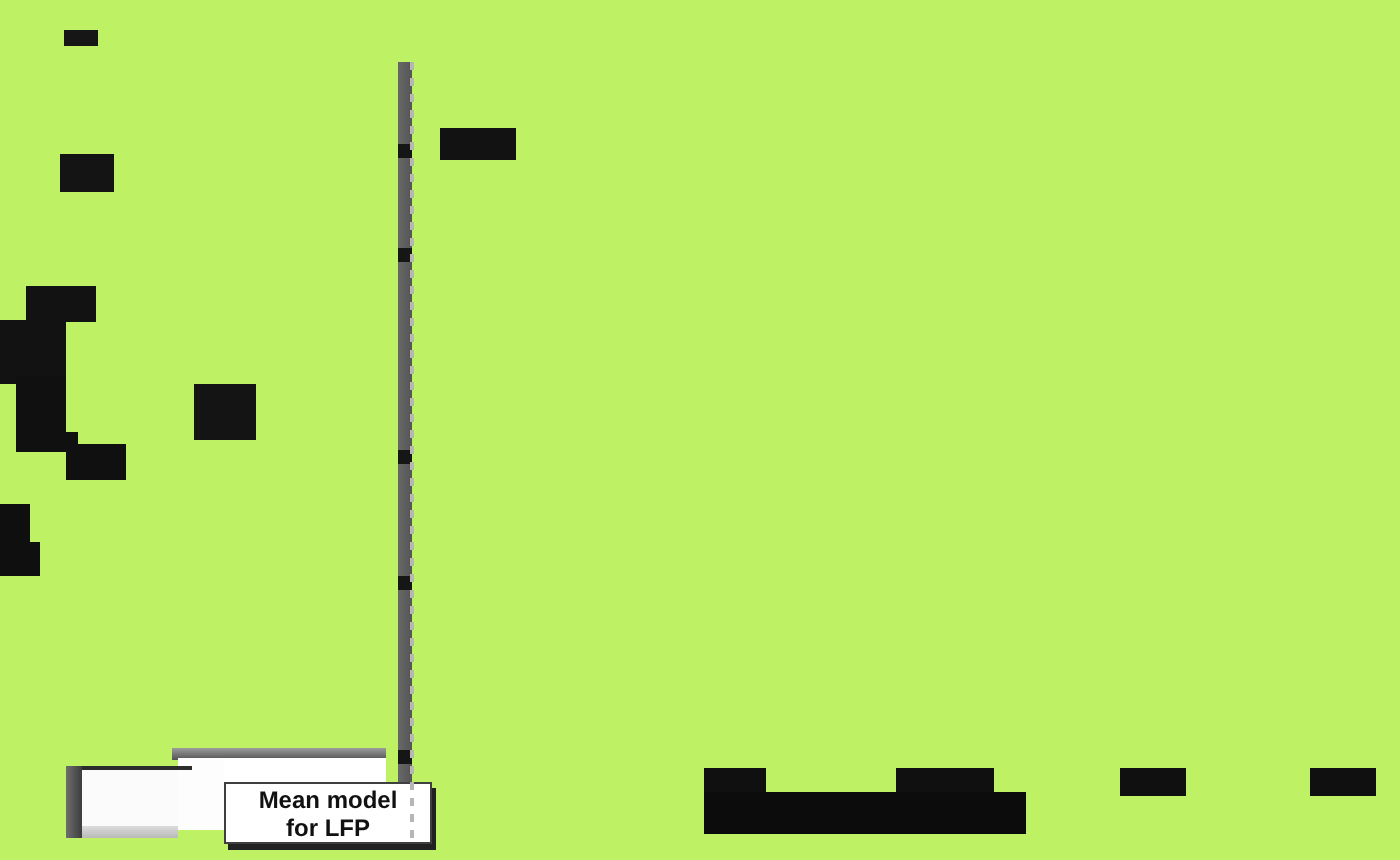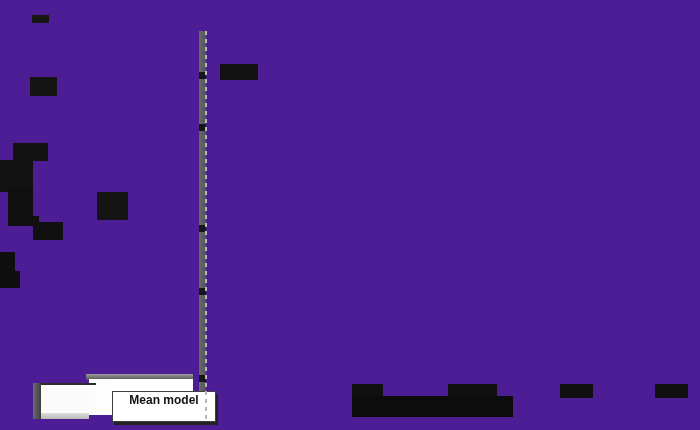--- a/index.html
+++ b/index.html
@@ -1,20 +1,20 @@
 <!DOCTYPE html>
 <html><head>
 <meta charset="utf-8">
 <style>
   html, body { margin: 0; padding: 0; background: #000; }
   .stage {
     position: relative;
     width: 700px;
     height: 430px;
-    background: #4c1d95;
+    background: #bef264;
     overflow: hidden;
     font-family: "Liberation Sans", sans-serif;
   }
 
   
   .patch { position: absolute; background: #101010; }
 
   
   .hbar {
     position: absolute;
@@ -126,17 +126,18 @@
 
   <div class="shank"></div>
   <div class="contact" style="top:72px"></div>
   <div class="contact" style="top:124px"></div>
   <div class="contact" style="top:225px"></div>
   <div class="contact" style="top:288px"></div>
   <div class="contact" style="top:375px"></div>
 
   <div class="label-box">
     <div>Mean model</div>
+    <div>for LFP</div>
   </div>
 
   <div class="dash-line"></div>
 
 </div>
 
 </body></html>

